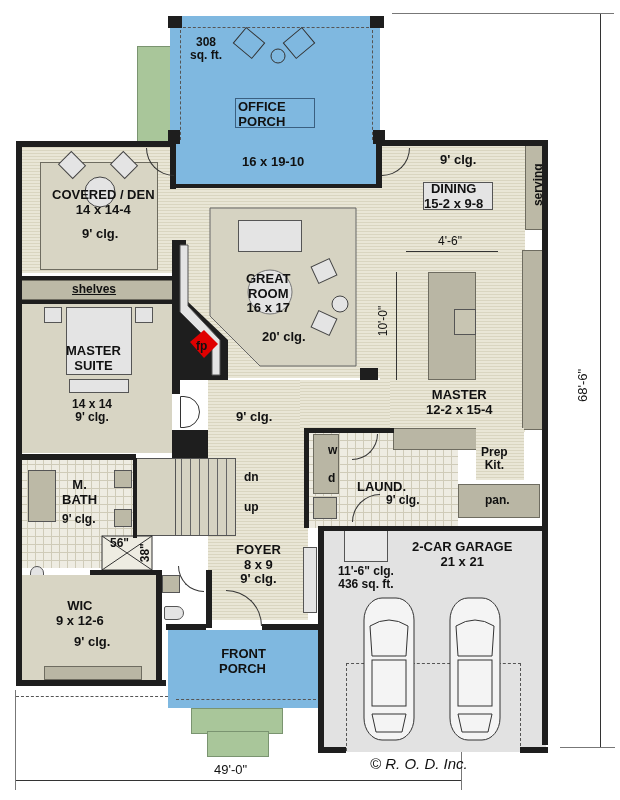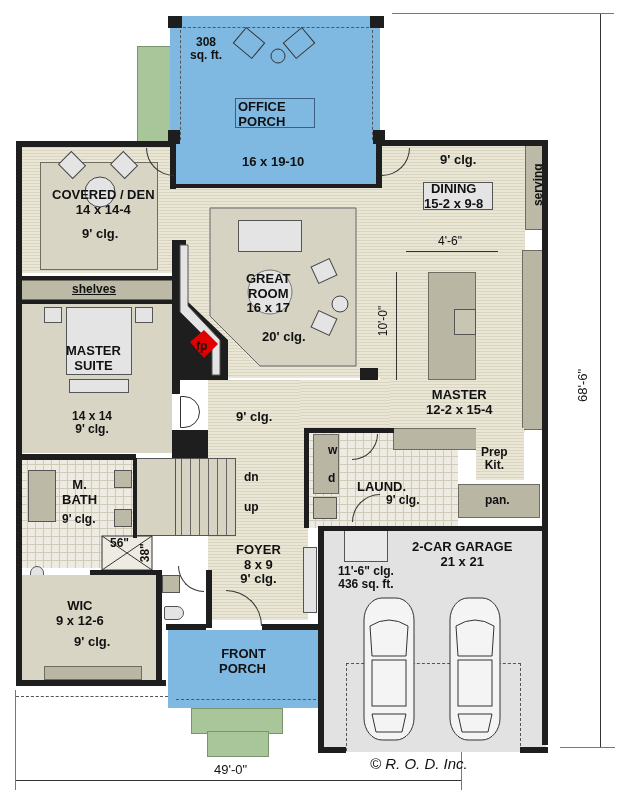--- a/index.html
+++ b/index.html
@@ -146,21 +146,21 @@
 
 <div class="abs carpet" style="left:20px;top:303px;width:152px;height:150px;"></div>
 <div class="furn" style="left:66px;top:307px;width:66px;height:68px;"></div>
 <div class="furn" style="left:44px;top:307px;width:18px;height:16px;"></div>
 <div class="furn" style="left:135px;top:307px;width:18px;height:16px;"></div>
 <div class="furn" style="left:69px;top:379px;width:60px;height:14px;"></div>
 <div class="label lg" style="left:66px;top:344px;">
   <div>MASTER</div>
   <div>SUITE</div>
 </div>
-<div class="label md" style="left:72px;top:410px;">
+<div class="label md" style="left:72px;top:398px;">
   <div>14 x 14</div>
   <div>9' clg.</div>
 </div>
 
 <div class="abs floor-wood" style="left:208px;top:380px;width:100px;height:240px;"></div>
 <div class="abs floor-wood" style="left:300px;top:380px;width:90px;height:50px;"></div>
 <div class="label lg" style="left:236px;top:410px;">9' clg.</div>
 
 <div class="abs" style="left:136px;top:458px;width:100px;height:78px;background:#d6d3c2;border:1px solid #555;box-sizing:border-box;
   background-image:repeating-linear-gradient(90deg, transparent 0, transparent 8px, #666 8px, #666 9px);"></div>

